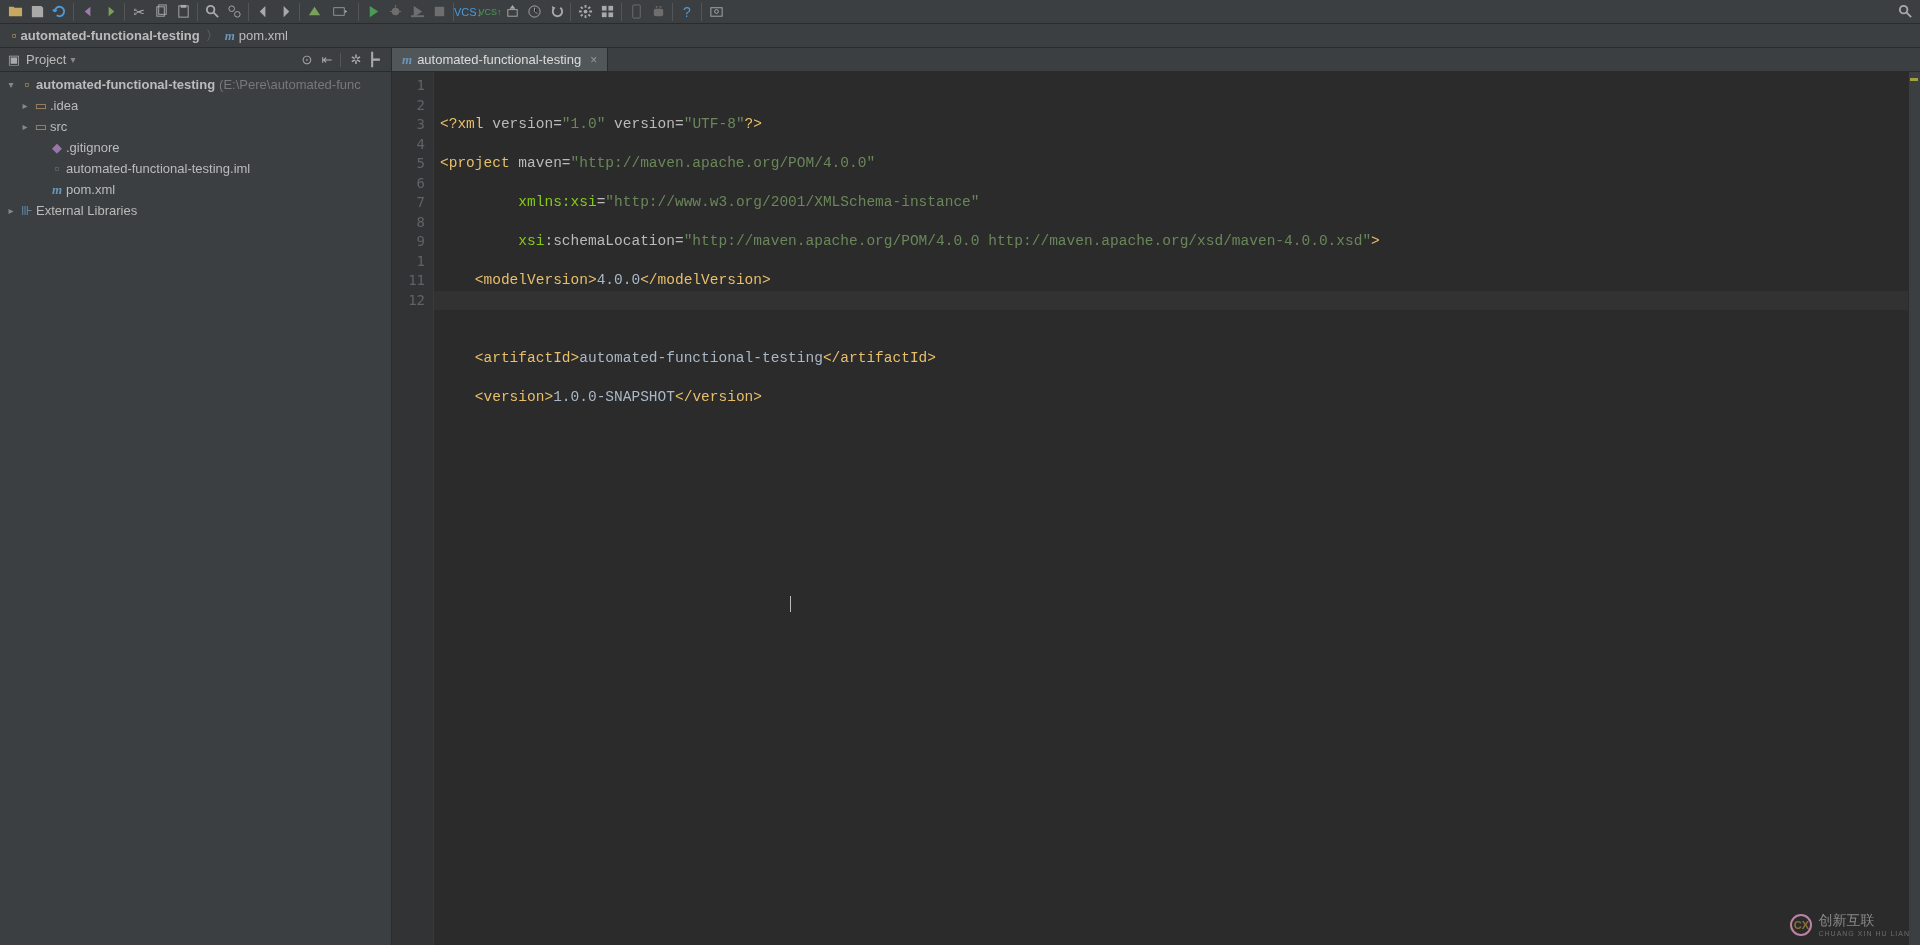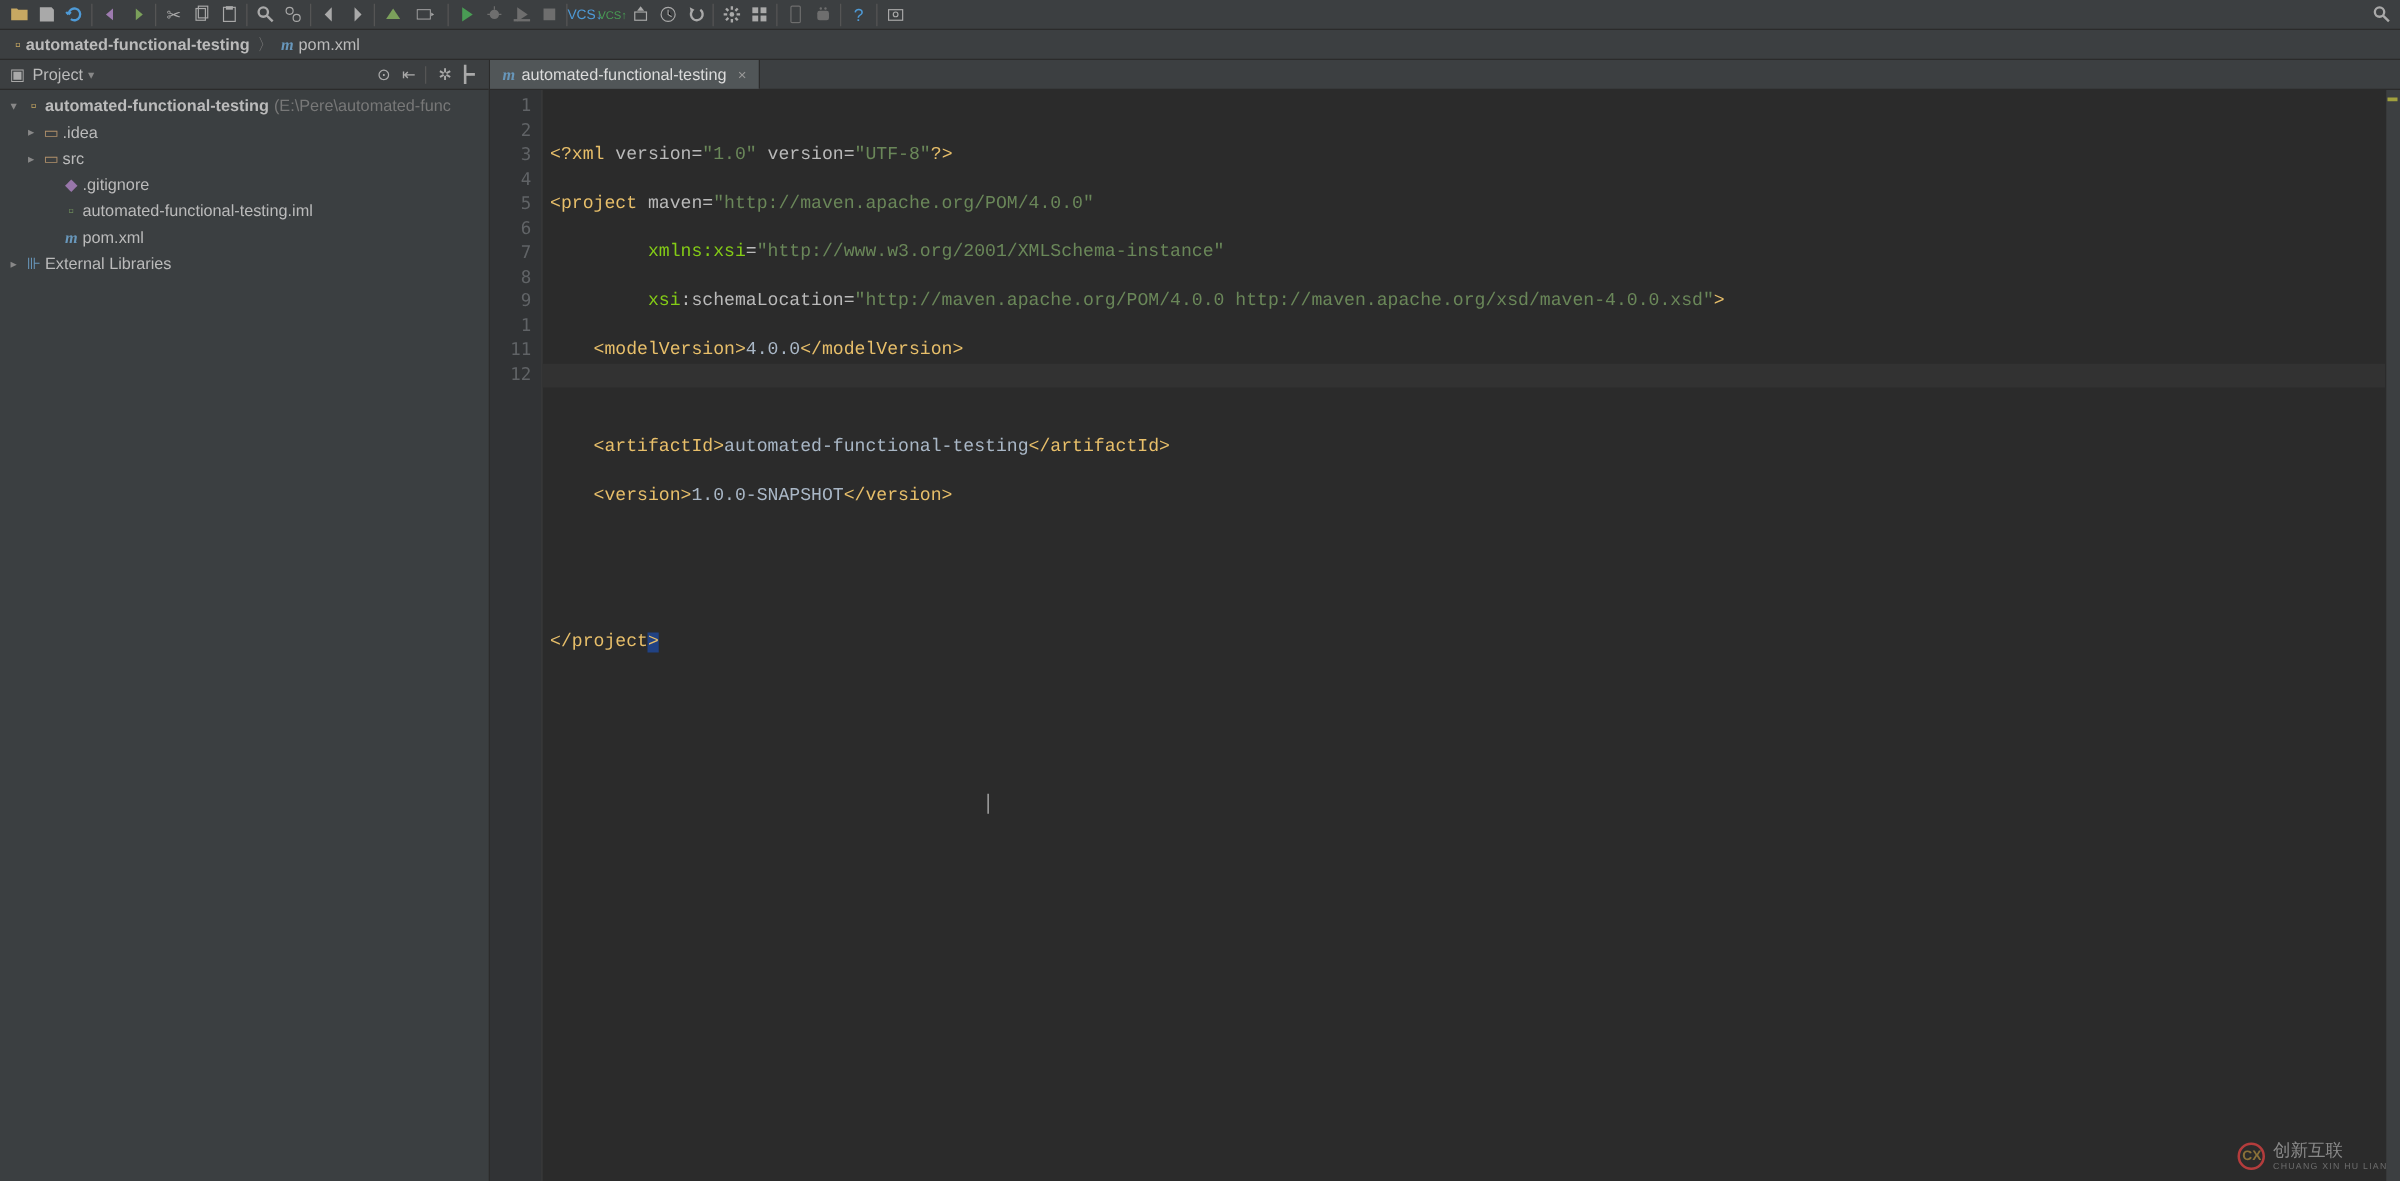--- a/index.html
+++ b/index.html
@@ -58,21 +58,21 @@
 .attr { color:#bababa; }
 .attrns { color:#84cc16; }
 .str { color:#6a8759; }
 .txt { color:#a9b7c6;text-align:center; }
 .scroll-marker { width:12px; background:#3c3f41; border-left:1px solid #2b2b2b; position:relative; }
 .scroll-marker .mk { position:absolute; right:2px; width:8px; height:3px; background:#a1a13e; }
 .code-cursor { display:inline-block; width:1px; height:16px; background:#bbbbbb; vertical-align:text-bottom; position:relative; left:350px; top:90px;}
 
 
 .watermark { position:absolute; right:10px; bottom:8px; color:#6b6b6b; font-size:12px; display:flex; align-items:center; gap:6px; opacity:.7;}
-.watermark .logo { width:22px; height:22px; border:2px solid #ef4444; border-radius:50%; display:flex; align-items:center; justify-content:center; color:#b38f3f; font-weight:bold; font-size:11px;}
+.watermark .logo { width:22px; height:22px; border:2px solid #f9a8d4; border-radius:50%; display:flex; align-items:center; justify-content:center; color:#b38f3f; font-weight:bold; font-size:11px;}
 </style>
 </head>
 <body>
 
 <div class="root">
 
   <div class="toolbar">
     <span class="tb-btn">
         <svg viewBox="0 0 16 16">
           <path fill="#c7a862" d="M1 3h5l1 1h8v9H1z"></path>
@@ -335,21 +335,20 @@
 <div><span class="tag">&lt;?</span><span class="tag">xml</span><span class="attr"> version=</span><span class="str">"1.0"</span><span class="attr"> version=</span><span class="str">"UTF-8"</span><span class="tag">?&gt;</span></div>
 <div><span class="tag">&lt;</span><span class="tag">project</span><span class="attr"> maven=</span><span class="str">"http://maven.apache.org/POM/4.0.0"</span></div>
 <div>         <span class="attrns">xmlns:xsi</span><span class="attr">=</span><span class="str">"http://www.w3.org/2001/XMLSchema-instance"</span></div>
 <div>         <span class="attrns">xsi</span><span class="attr">:</span><span class="attr">schemaLocation</span><span class="attr">=</span><span class="str">"http://maven.apache.org/POM/4.0.0 http://maven.apache.org/xsd/maven-4.0.0.xsd"</span><span class="tag">&gt;</span></div>
 <div>    <span class="tag">&lt;</span><span class="tag">modelVersion</span><span class="tag">&gt;</span><span class="txt">4.0.0</span><span class="tag">&lt;/</span><span class="tag">modelVersion</span><span class="tag">&gt;</span></div>
 <div> </div>
 <div>    <span class="tag">&lt;</span><span class="tag">artifactId</span><span class="tag">&gt;</span><span class="txt">automated-functional-testing</span><span class="tag">&lt;/</span><span class="tag">artifactId</span><span class="tag">&gt;</span></div>
 <div>    <span class="tag">&lt;</span><span class="tag">version</span><span class="tag">&gt;</span><span class="txt">1.0.0-SNAPSHOT</span><span class="tag">&lt;/</span><span class="tag">version</span><span class="tag">&gt;</span></div>
 <div> </div>
 <div> </div>
-<div style="position:relative;"><span class="tag">&lt;/</span><span class="tag">project</span><span class="tag" style="background:#214283;">&gt;</span></div>
 <span class="code-cursor"></span>
         </div>
         <div class="scroll-marker">
           <div class="mk" style="top:6px;background:#a1a13e;"></div>
         </div>
       </div>
     </div>
   </div>
 </div>
 

